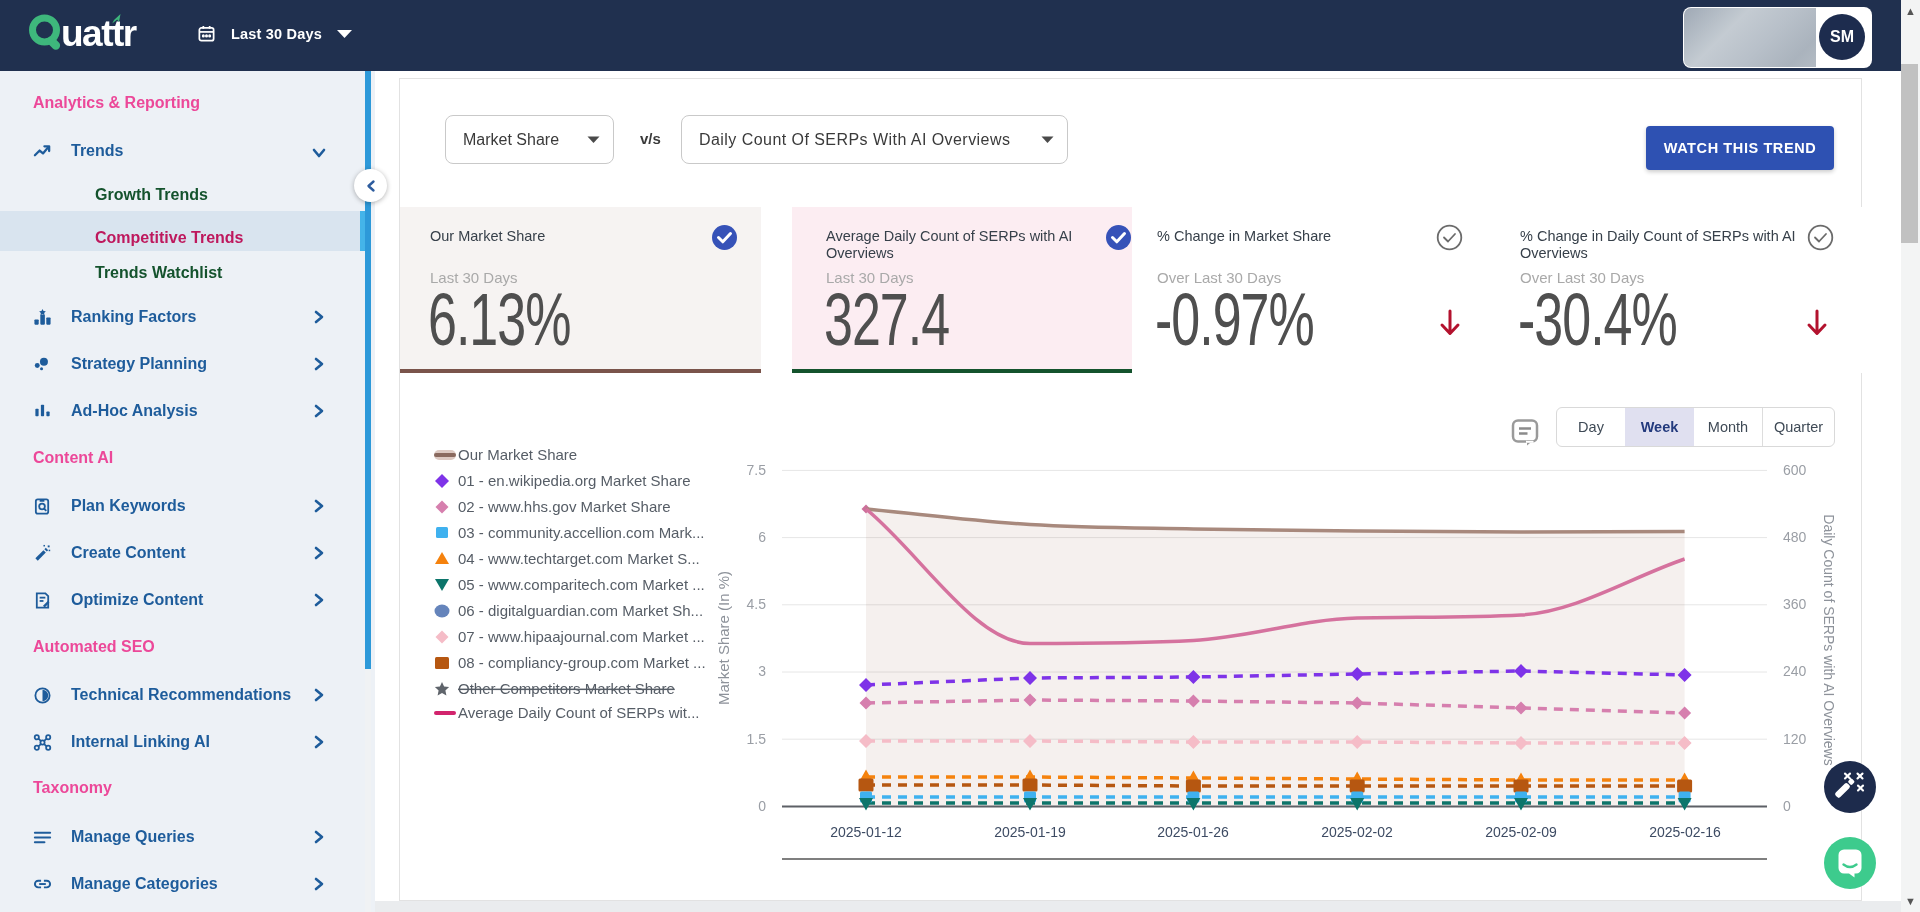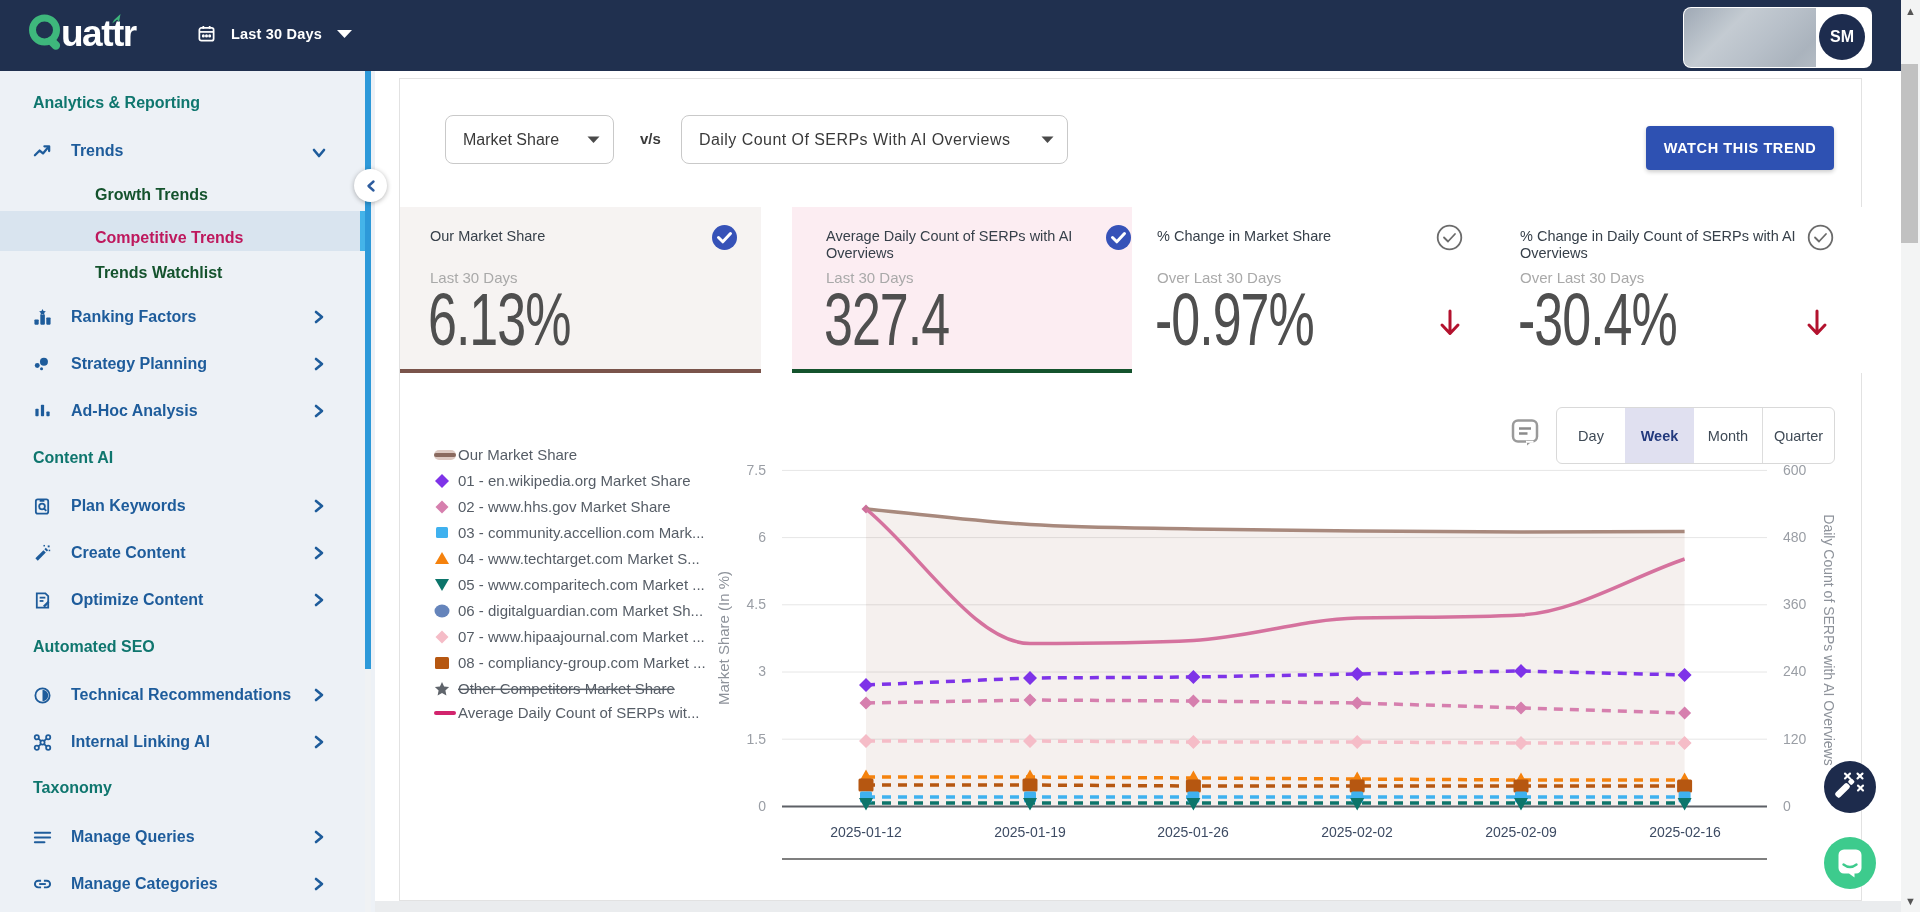--- a/index.html
+++ b/index.html
@@ -10,40 +10,40 @@
 #logo { position:absolute; left:28px; top:10px; }
 #datepick { position:absolute; left:197px; top:24px; color:#fff; display:flex; align-items:center; }
 #datepick .txt { font-size:14.5px; font-weight:bold; margin-left:15px; letter-spacing:0.2px; }
 #userbox { position:absolute; left:1683px; top:7px; width:189px; height:61px; background:#fff; border-radius:8px; }
 #userblur { position:absolute; left:1px; top:1px; width:132px; height:59px; border-radius:7px 0 0 7px; background:linear-gradient(135deg,#9fa9b5 0%,#c4cbd2 35%,#b8c0c9 60%,#aab3bd 85%,#b3bbc4 100%); }
 #avatar { position:absolute; right:7px; top:7px; width:46px; height:46px; border-radius:50%; background:#1d2c4e; color:#fff; font-size:16px; font-weight:bold; display:flex; align-items:center; justify-content:center; }
 
 #sidebar { position:absolute; left:0; top:71px; width:375px; height:841px; background:#edf1f6; }
 #sbthumb { position:absolute; left:365px; top:71px; width:6px; height:598px; background:#2d99d9; }
 #sbtrack { position:absolute; left:365px; top:669px; width:6px; height:243px; background:#f0f2f4; }
-.sb-head { position:absolute; left:33px; font-size:16px; font-weight:bold; color:#0f766e; }
+.sb-head { position:absolute; left:33px; font-size:16px; font-weight:bold; color:#ec4899; }
 .sb-item { position:absolute; left:71px; font-size:16px; font-weight:bold; color:#1e5c9b; }
 .sb-sub  { position:absolute; left:95px; font-size:16px; font-weight:bold; color:#14532d; }
 .sb-icon { position:absolute; left:33px; width:19px; height:19px; }
 .sb-chev { position:absolute; left:312px; width:14px; height:14px; }
 #selrow { position:absolute; left:0; top:211px; width:365px; height:40px; background:#d9e4ef; border-right:5px solid #44b4e9; }
 #collapse { position:absolute; left:354px; top:169px; width:33px; height:33px; border-radius:50%; background:#fff; box-shadow:0 1px 5px rgba(0,0,0,.3); display:flex; align-items:center; justify-content:center; z-index:5; }
 
 #below { position:absolute; left:375px; top:901px; width:1526px; height:11px; background:#eaecee; }
 #card { position:absolute; left:399px; top:78px; width:1463px; height:823px; background:#fff; border:1px solid #e2e2e2; }
 .select { position:absolute; top:115px; height:49px; border:1px solid #c9c9c9; border-radius:8px; background:#fff; display:flex; align-items:center; font-size:16px; color:#3a3a3a; }
 #vs { position:absolute; left:640px; top:130px; font-size:15px; font-weight:bold; color:#3a3a3a; }
 #watch { position:absolute; left:1646px; top:126px; width:188px; height:44px; background:#2e51b2; border-radius:4px; color:#fff; font-size:14.5px; font-weight:bold; letter-spacing:0.6px; display:flex; align-items:center; justify-content:center; box-shadow:0 2px 4px rgba(0,0,0,.2); }
 
 .stat { position:absolute; top:207px; height:166px; }
 .stat .title { position:absolute; top:21px; font-size:14.5px; color:#37404a; line-height:16.5px; }
 .stat .lbl { position:absolute; top:62px; font-size:15px; color:#a9a9a9; }
 .stat .val { position:absolute; top:70px; font-size:52px; font-weight:400; color:#4f4f4f; letter-spacing:-1px; transform:scaleY(1.42); transform-origin:top left; }
 
-#seg { position:absolute; left:1556px; top:407px; width:279px; height:57px; border:1px solid #d9d9d9; border-radius:6px; background:#fff; display:flex; font-size:14.5px; color:#3f4a56; }
+#seg { position:absolute; left:1556px; top:407px; width:279px; height:40px; border:1px solid #d9d9d9; border-radius:6px; background:#fff; display:flex; font-size:14.5px; color:#3f4a56; }
 #seg div { display:flex; align-items:center; justify-content:center; }
 
 #wandbtn { position:absolute; left:1824px; top:761px; width:52px; height:52px; border-radius:50%; background:#1d2b4c; z-index:9;}
 #chatbtn { position:absolute; left:1824px; top:837px; width:52px; height:52px; border-radius:50%; background:#3dcb8d; z-index:9;}
 
 #vsb { position:absolute; left:1901px; top:0; width:19px; height:912px; background:#f3f4f4; }
 #vsbthumb { position:absolute; left:1901px; top:64px; width:17px; height:179px; background:#c1c1c1; }
 .arr { position:absolute; left:1904px; width:13px; height:10px; color:#555; font-size:11px; line-height:10px; text-align:center;}
 </style>
 </head>

